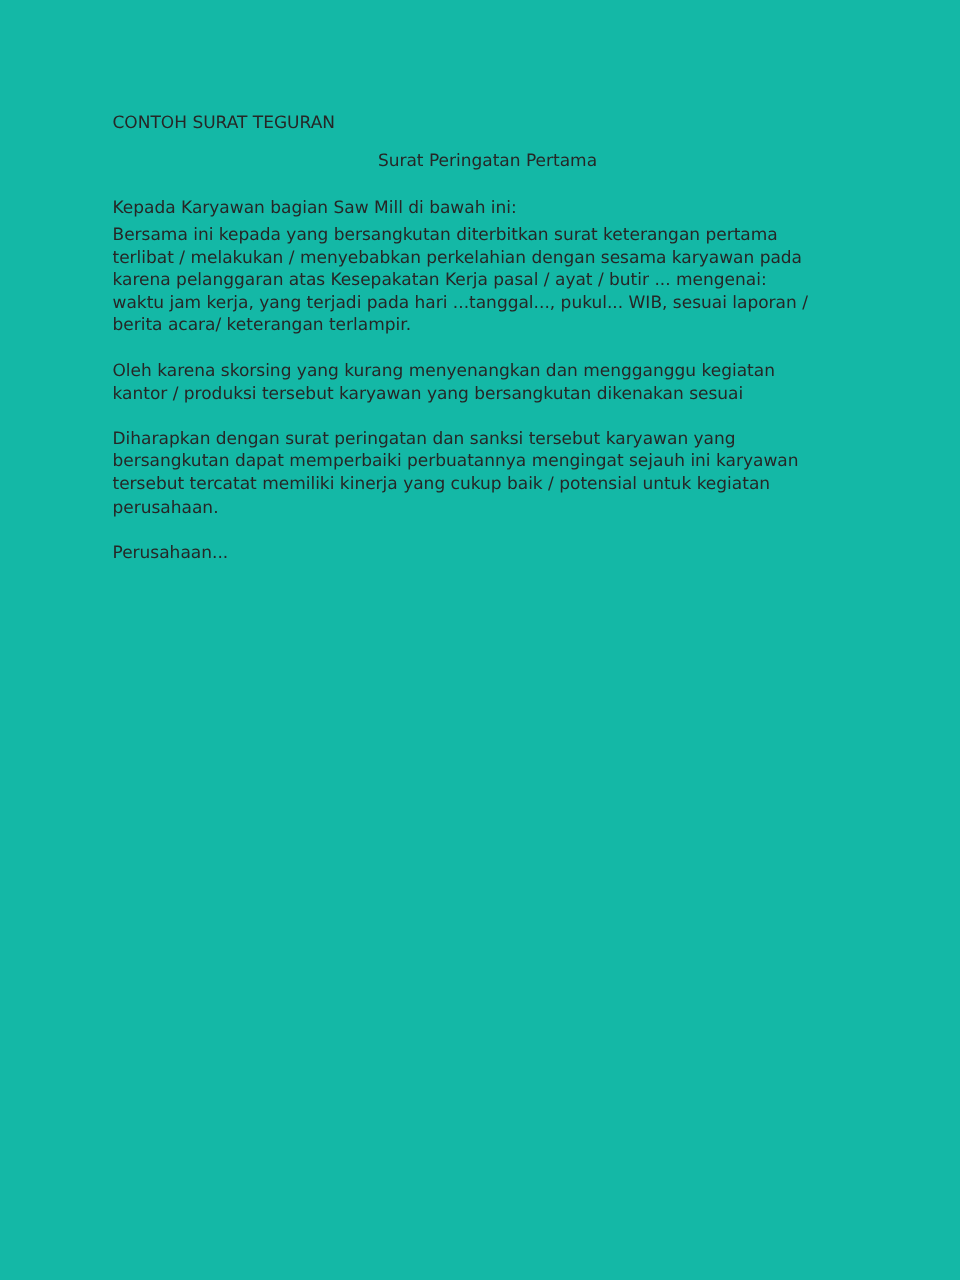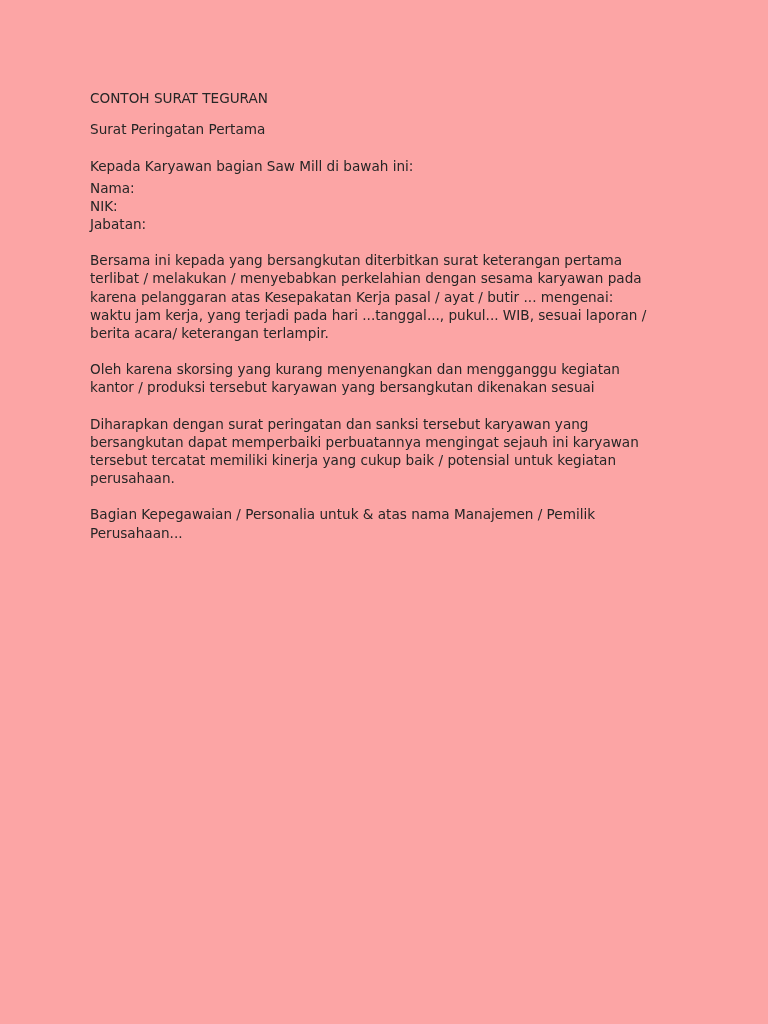--- a/index.html
+++ b/index.html
@@ -15,32 +15,32 @@
       font-family: "DejaVu Sans", sans-serif;
       color: #262626;
       font-size: 13.6px;
       line-height: 18.2px;
     }
     .page {
       position: absolute;
       left: 0; top: 0;
       width: 768px;
       height: 1024px;
-      background: #fca5a5;
+      background: #14b8a6;
     }
     .doc {
       position: absolute;
       left: 90px;
       top: 89px;
       width: 600px;
     }
     .line { display: block; white-space: nowrap; }
     .block { margin: 0; }
     .title { margin-bottom: 13px; }
-    .subtitle { margin-bottom: 19px; }
+    .subtitle { margin-bottom: 19px; text-align: center; }
     .recipient { margin-bottom: 3px; }
     .fields { margin-bottom: 18px; }
     .para { margin-bottom: 18px; }
   </style>
 </head>
 <body>
 
 <div class="page">
   <div class="doc">
 
@@ -49,25 +49,20 @@
     </div>
 
     <div class="block subtitle">
       <span class="line">Surat Peringatan Pertama</span>
     </div>
 
     <div class="block recipient">
       <span class="line">Kepada Karyawan bagian Saw Mill di bawah ini:</span>
     </div>
 
-    <div class="block fields">
-      <span class="line">Nama:</span>
-      <span class="line">NIK:</span>
-      <span class="line">Jabatan:</span>
-    </div>
 
     <div class="block para">
       <span class="line">Bersama ini kepada yang bersangkutan diterbitkan surat keterangan pertama</span>
       <span class="line">terlibat / melakukan / menyebabkan perkelahian dengan sesama karyawan pada</span>
       <span class="line">karena pelanggaran atas Kesepakatan Kerja pasal / ayat / butir ... mengenai:</span>
       <span class="line">waktu jam kerja, yang terjadi pada hari ...tanggal..., pukul... WIB, sesuai laporan /</span>
       <span class="line">berita acara/ keterangan terlampir.</span>
     </div>
 
     <div class="block para">
@@ -76,18 +71,17 @@
     </div>
 
     <div class="block para">
       <span class="line">Diharapkan dengan surat peringatan dan sanksi tersebut karyawan yang</span>
       <span class="line">bersangkutan dapat memperbaiki perbuatannya mengingat sejauh ini karyawan</span>
       <span class="line">tersebut tercatat memiliki kinerja yang cukup baik / potensial untuk kegiatan</span>
       <span class="line">perusahaan.</span>
     </div>
 
     <div class="block para">
-      <span class="line">Bagian Kepegawaian / Personalia untuk &amp; atas nama Manajemen / Pemilik</span>
       <span class="line">Perusahaan...</span>
     </div>
 
   </div>
 </div>
 
 </body></html>

